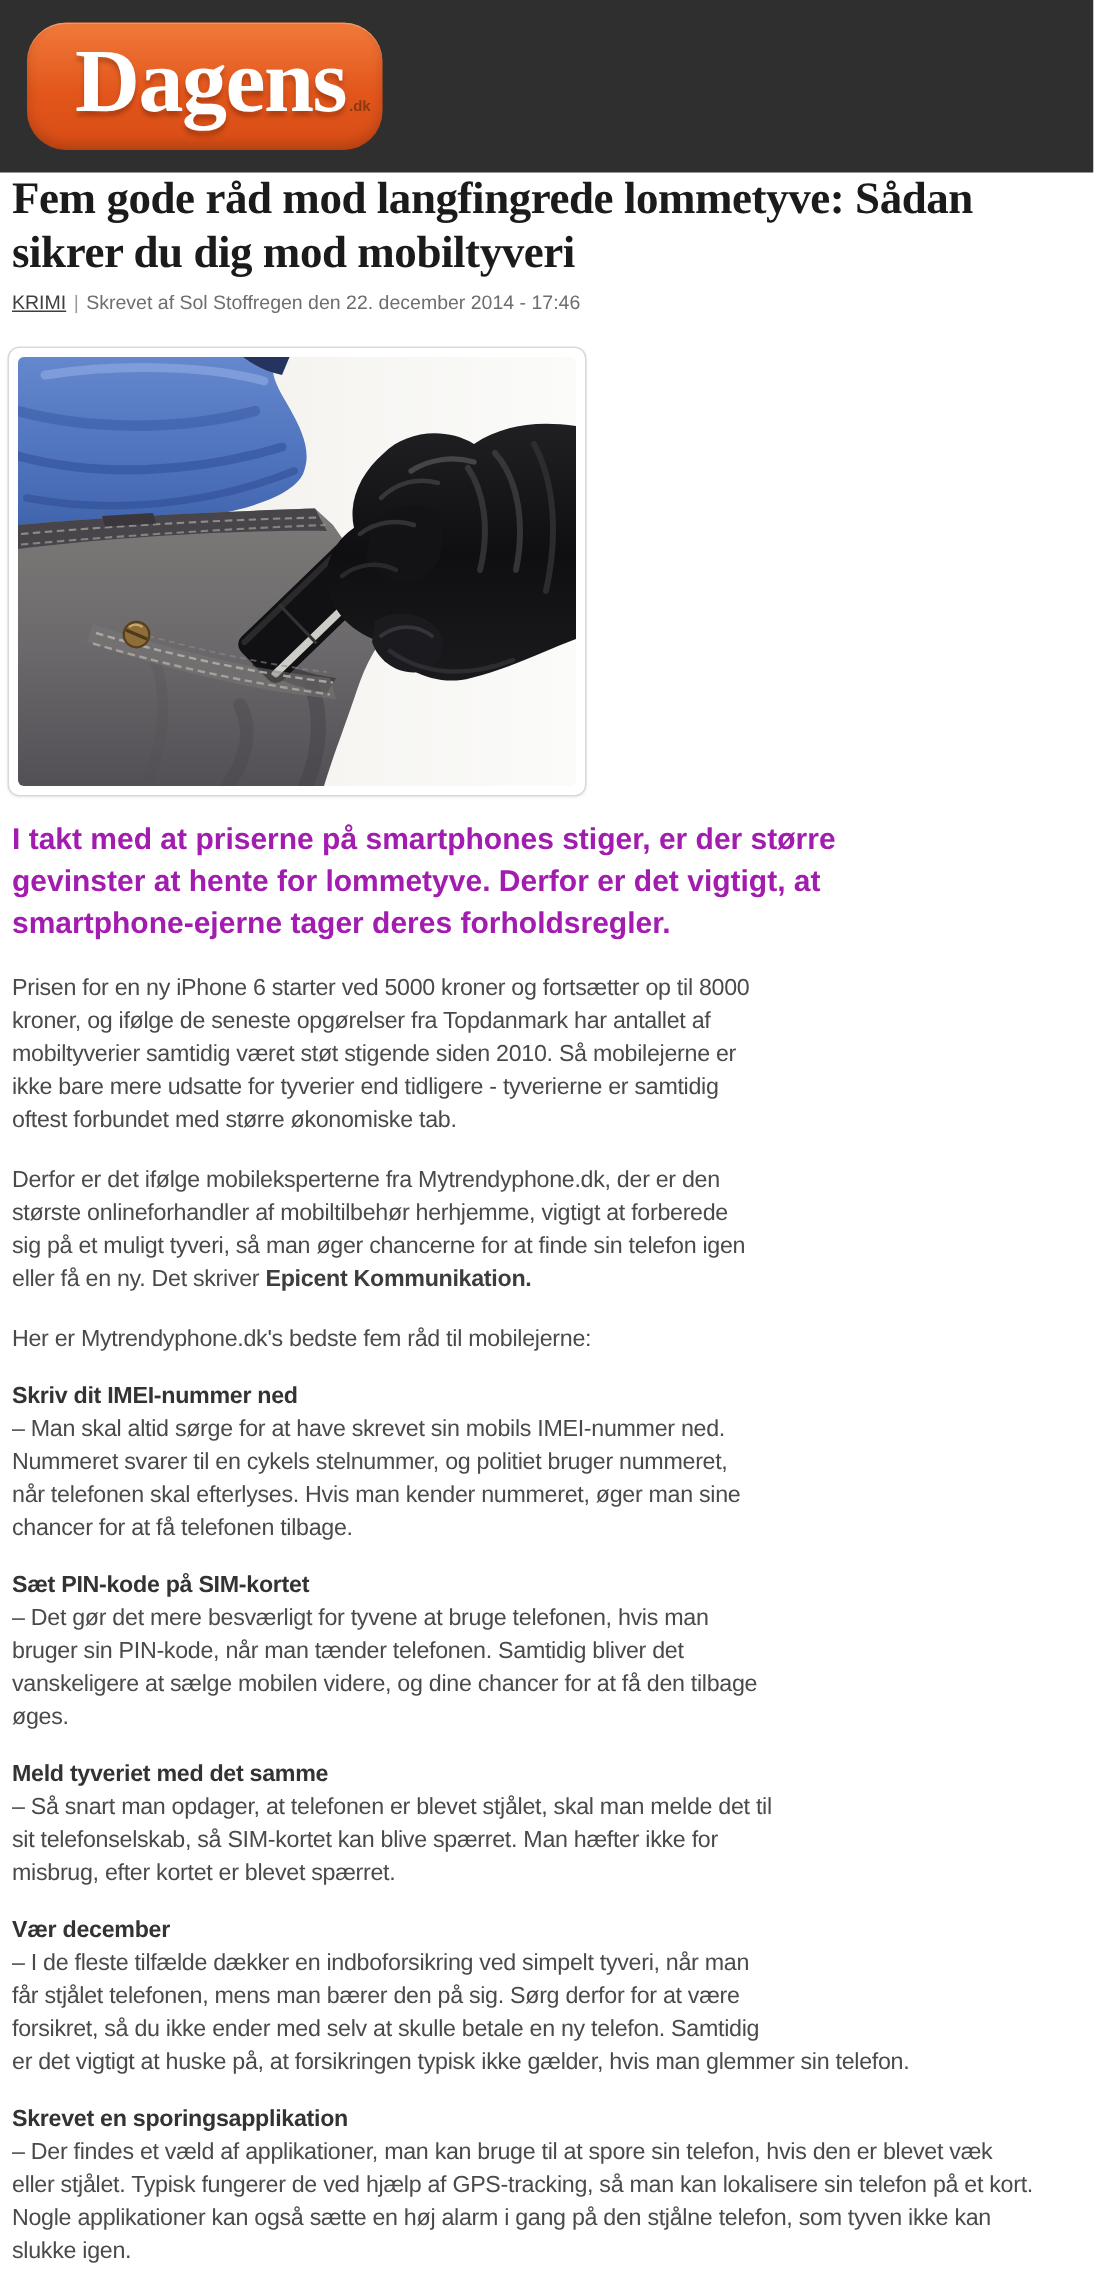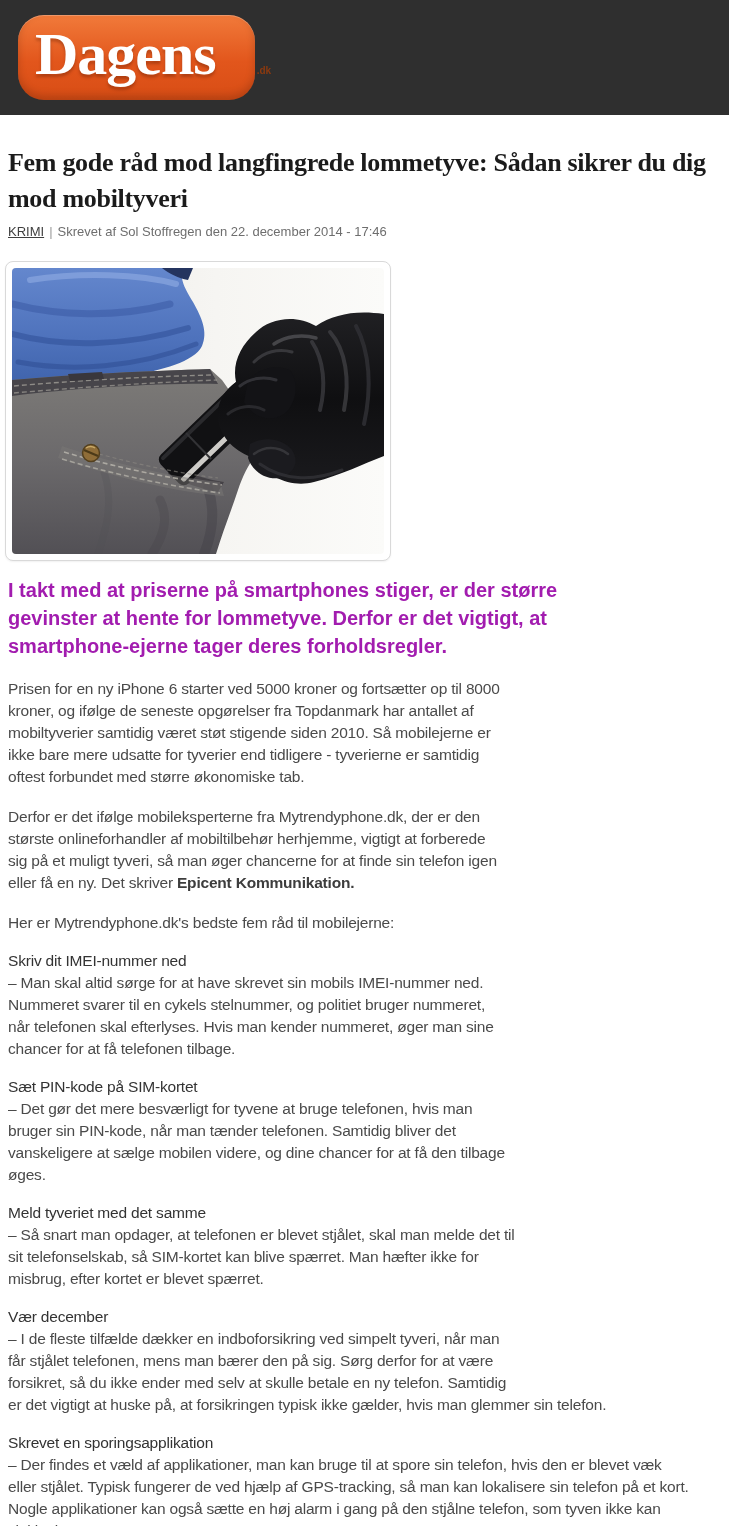--- a/index.html
+++ b/index.html
@@ -16,27 +16,26 @@
     background:#2f2f2f;
     overflow:hidden;
   }
   .logo{
     display:flex;
     align-items:baseline;
     box-sizing:border-box;
     width:237px;
     height:85px;
     margin:15px 0 0 18px;
-    padding:0 0 0 17px;
+    padding:0 0 0 32px;
     background:linear-gradient(#f17a3a, #e2561c 55%, #d84d15);
     border-radius:26px;
     box-shadow:inset 0 -4px 8px rgba(0,0,0,0.18), inset 0 1px 0 rgba(255,255,255,0.25);
     cursor:pointer;
     text-decoration:none;
-    gap:39px;
   }
   .logo-main{
     font-family:"Liberation Serif","DejaVu Serif",serif;
     font-weight:bold;
     font-size:60px;
     line-height:79px;
     letter-spacing:-1px;
     color:#ffffff;
     text-shadow:0 3px 3px rgba(90,25,0,0.35);
   }
@@ -44,26 +43,26 @@
     font-size:10px;
     font-weight:bold;
     color:#8b3a10;
     margin-left:2px;
   }
   
   .content{padding:0 8px 10px;}
   h1.headline{
     font-family:"Liberation Serif","DejaVu Serif",serif;
     font-weight:bold;
-    font-size:26px;
+    font-size:30px;
     line-height:36px;
     color:#1b1b1b;
     letter-spacing:-0.3px;
     max-width:706px;
-    margin:30px 0 7px;
+    margin:0 0 7px;
   }
   .byline{
     font-size:13px;
     color:#6e6e6e;
   }
   .byline .cat{
     color:#3f3f3f;
     text-decoration:underline;
     cursor:pointer;
   }
@@ -95,21 +94,21 @@
     color:#4a4a4a;
     letter-spacing:-0.2px;
     margin:18px 0 0;
     white-space:pre-line;
   }
   .body strong{color:#3d3d3d;}
   .tip{margin-top:16px;}
   .tip h3{
     font-size:15.5px;
     line-height:22px;
-    font-weight:normal;
+    font-weight:bold;
     color:#333333;
     letter-spacing:-0.2px;
     margin:0;
   }
   .tip .body{margin:0;}
 </style>
 </head>
 <body>
 
 <header class="site-header">

